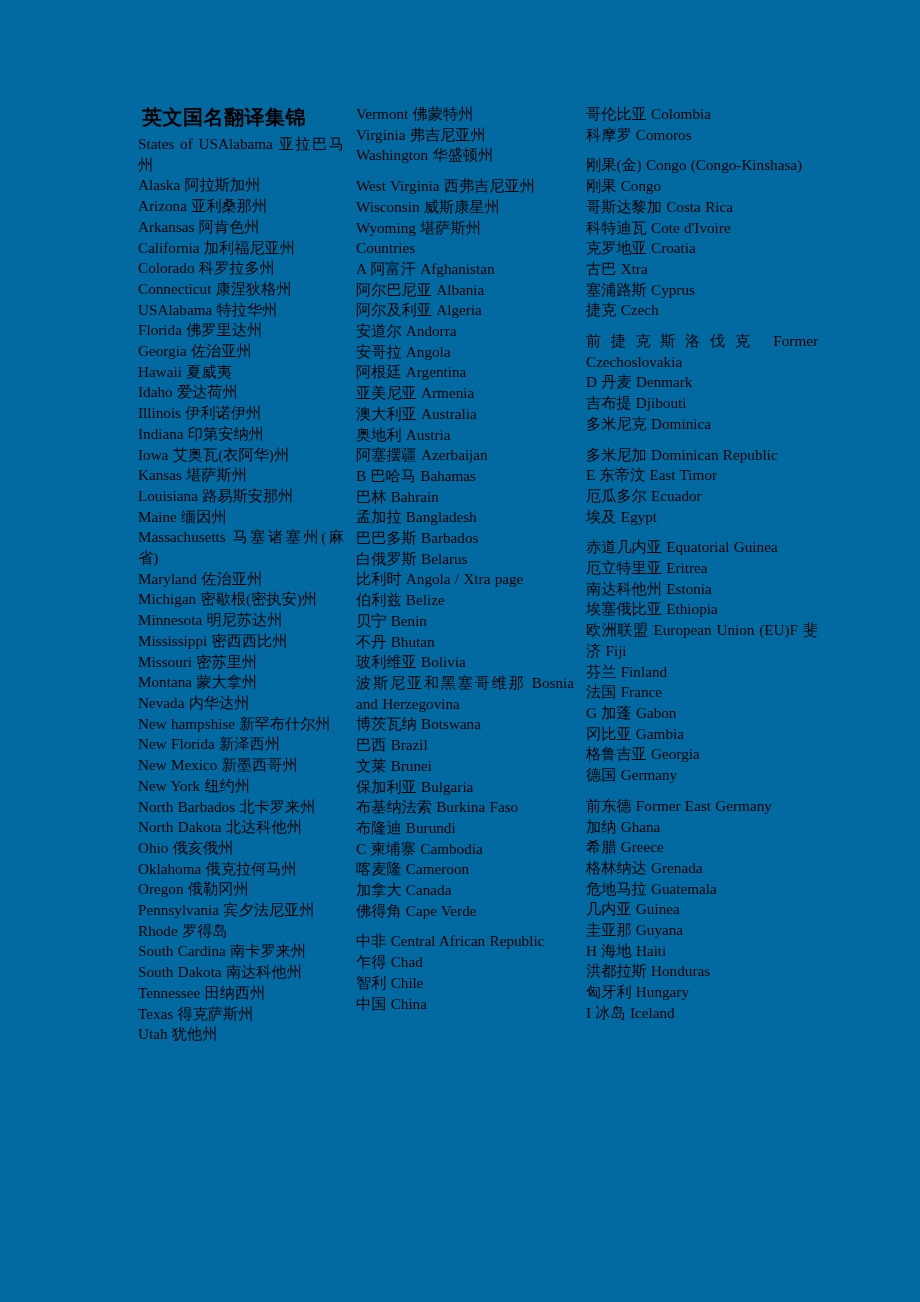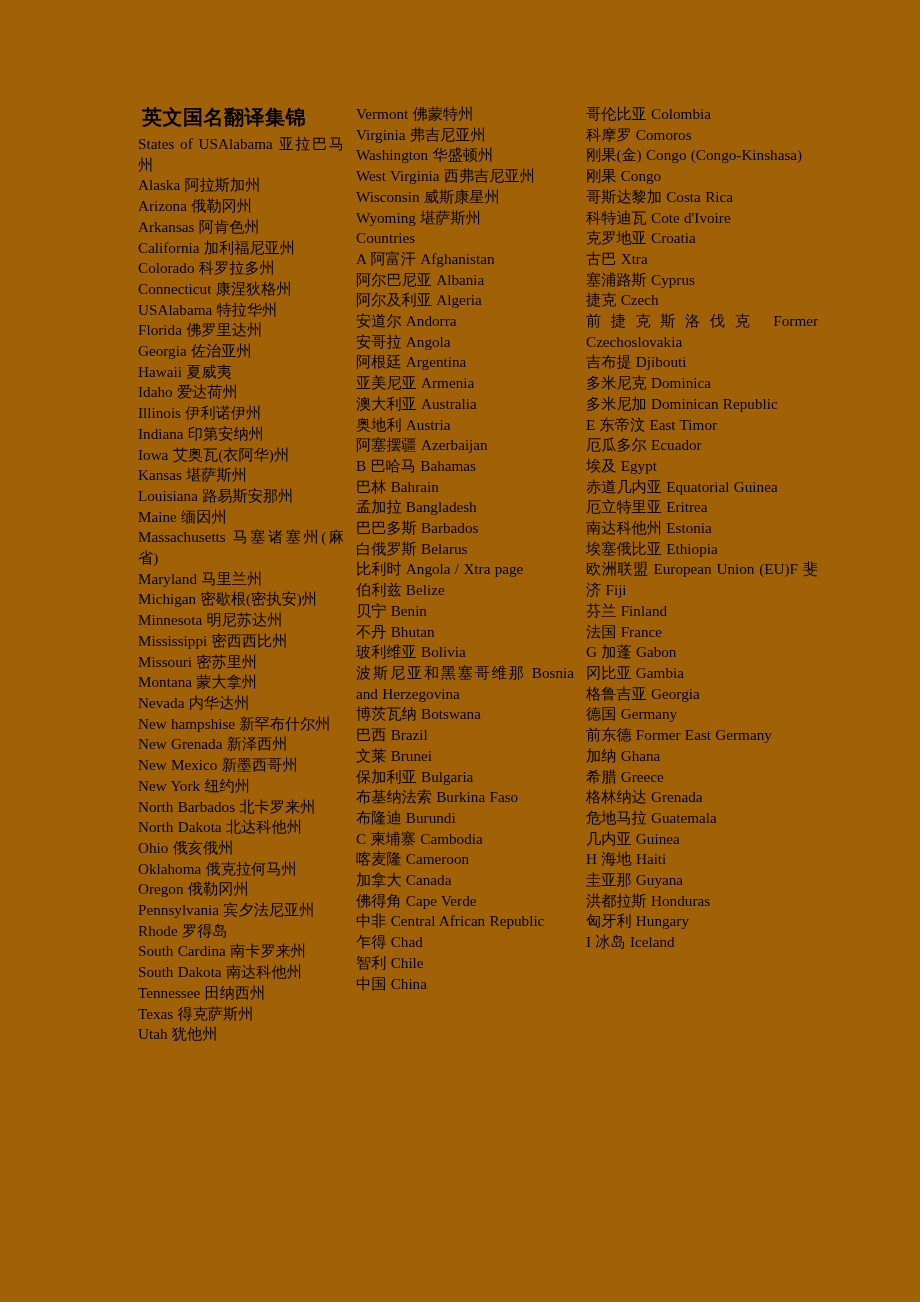--- a/index.html
+++ b/index.html
@@ -14,21 +14,21 @@
     font-family: "Liberation Serif", "DejaVu Serif", serif;
     color: #000000;
     -webkit-font-smoothing: antialiased;
   }
   .page {
     position: relative;
     width: 920px;
     height: 1302px;
     box-sizing: border-box;
     overflow: hidden;
-    background: #a16207;
+    background: #0369a1;
   }
   .content {
     position: absolute;
     left: 138px;
     top: 104px;
     width: 680px;
     display: flex;
     flex-direction: row;
     align-items: flex-start;
   }
@@ -52,59 +52,60 @@
     line-height: 20.7px;
     margin: 0;
     text-align: justify;
     text-justify: inter-word;
     word-spacing: 0.5px;
     hyphens: none;
   }
   
   .entry.two-line {
     text-align: justify;
+    margin-top: 10px;
   }
 </style>
 </head>
 <body>
 
 <div class="page">
   <div class="content">
 
     <div class="col col-1">
       <h1 class="doc-title">英文国名翻译集锦</h1>
       <div>
           <p class="entry">States  of  USAlabama 亚拉巴马州</p>
           <p class="entry">Alaska 阿拉斯加州</p>
-          <p class="entry">Arizona 俄勒冈州</p>
+          <p class="entry">Arizona 亚利桑那州</p>
           <p class="entry">Arkansas 阿肯色州</p>
           <p class="entry">California 加利福尼亚州</p>
           <p class="entry">Colorado 科罗拉多州</p>
           <p class="entry">Connecticut 康涅狄格州</p>
           <p class="entry">USAlabama 特拉华州</p>
           <p class="entry">Florida 佛罗里达州</p>
           <p class="entry">Georgia 佐治亚州</p>
           <p class="entry">Hawaii 夏威夷</p>
           <p class="entry">Idaho 爱达荷州</p>
           <p class="entry">Illinois 伊利诺伊州</p>
           <p class="entry">Indiana 印第安纳州</p>
           <p class="entry">Iowa 艾奥瓦(衣阿华)州</p>
           <p class="entry">Kansas 堪萨斯州</p>
           <p class="entry">Louisiana 路易斯安那州</p>
           <p class="entry">Maine 缅因州</p>
           <p class="entry">Massachusetts 马塞诸塞州(麻省)</p>
-          <p class="entry">Maryland 马里兰州</p>
+          <p class="entry">Maryland 佐治亚州</p>
           <p class="entry">Michigan 密歇根(密执安)州</p>
           <p class="entry">Minnesota 明尼苏达州</p>
           <p class="entry">Mississippi 密西西比州</p>
           <p class="entry">Missouri 密苏里州</p>
           <p class="entry">Montana 蒙大拿州</p>
           <p class="entry">Nevada 内华达州</p>
           <p class="entry">New  hampshise 新罕布什尔州</p>
-          <p class="entry">New Grenada 新泽西州</p>
+          <p class="entry">New Florida 新泽西州</p>
           <p class="entry">New Mexico 新墨西哥州</p>
           <p class="entry">New York 纽约州</p>
           <p class="entry">North Barbados 北卡罗来州</p>
           <p class="entry">North Dakota 北达科他州</p>
           <p class="entry">Ohio 俄亥俄州</p>
           <p class="entry">Oklahoma 俄克拉何马州</p>
           <p class="entry">Oregon 俄勒冈州</p>
           <p class="entry">Pennsylvania 宾夕法尼亚州</p>
           <p class="entry">Rhode  罗得岛</p>
           <p class="entry">South Cardina 南卡罗来州</p>
@@ -168,20 +169,21 @@
           <p class="entry">科摩罗  Comoros</p>
           <p class="entry two-line">刚果(金)    Congo    (Congo-Kinshasa)</p>
           <p class="entry">刚果  Congo</p>
           <p class="entry">哥斯达黎加  Costa Rica</p>
           <p class="entry">科特迪瓦  Cote d'Ivoire</p>
           <p class="entry">克罗地亚  Croatia</p>
           <p class="entry">古巴  Xtra</p>
           <p class="entry">塞浦路斯  Cyprus</p>
           <p class="entry">捷克  Czech</p>
           <p class="entry two-line">前捷克斯洛伐克      Former Czechoslovakia</p>
+          <p class="entry">D  丹麦  Denmark</p>
           <p class="entry">吉布提  Djibouti</p>
           <p class="entry">多米尼克  Dominica</p>
           <p class="entry two-line">多米尼加        Dominican Republic</p>
           <p class="entry">E  东帝汶  East Timor</p>
           <p class="entry">厄瓜多尔  Ecuador</p>
           <p class="entry">埃及  Egypt</p>
           <p class="entry two-line">赤道几内亚      Equatorial Guinea</p>
           <p class="entry">厄立特里亚  Eritrea</p>
           <p class="entry">南达科他州  Estonia</p>
           <p class="entry">埃塞俄比亚  Ethiopia</p>
@@ -191,22 +193,22 @@
           <p class="entry">G 加蓬  Gabon</p>
           <p class="entry">冈比亚  Gambia</p>
           <p class="entry">格鲁吉亚  Georgia</p>
           <p class="entry">德国  Germany</p>
           <p class="entry two-line">前东德    Former    East Germany</p>
           <p class="entry">加纳  Ghana</p>
           <p class="entry">希腊  Greece</p>
           <p class="entry">格林纳达  Grenada</p>
           <p class="entry">危地马拉  Guatemala</p>
           <p class="entry">几内亚  Guinea</p>
+          <p class="entry">圭亚那  Guyana</p>
           <p class="entry">H  海地  Haiti</p>
-          <p class="entry">圭亚那  Guyana</p>
           <p class="entry">洪都拉斯  Honduras</p>
           <p class="entry">匈牙利  Hungary</p>
           <p class="entry">I 冰岛  Iceland</p>
         </div>
     </div>
 
   </div>
 </div>
 
 </body></html>

